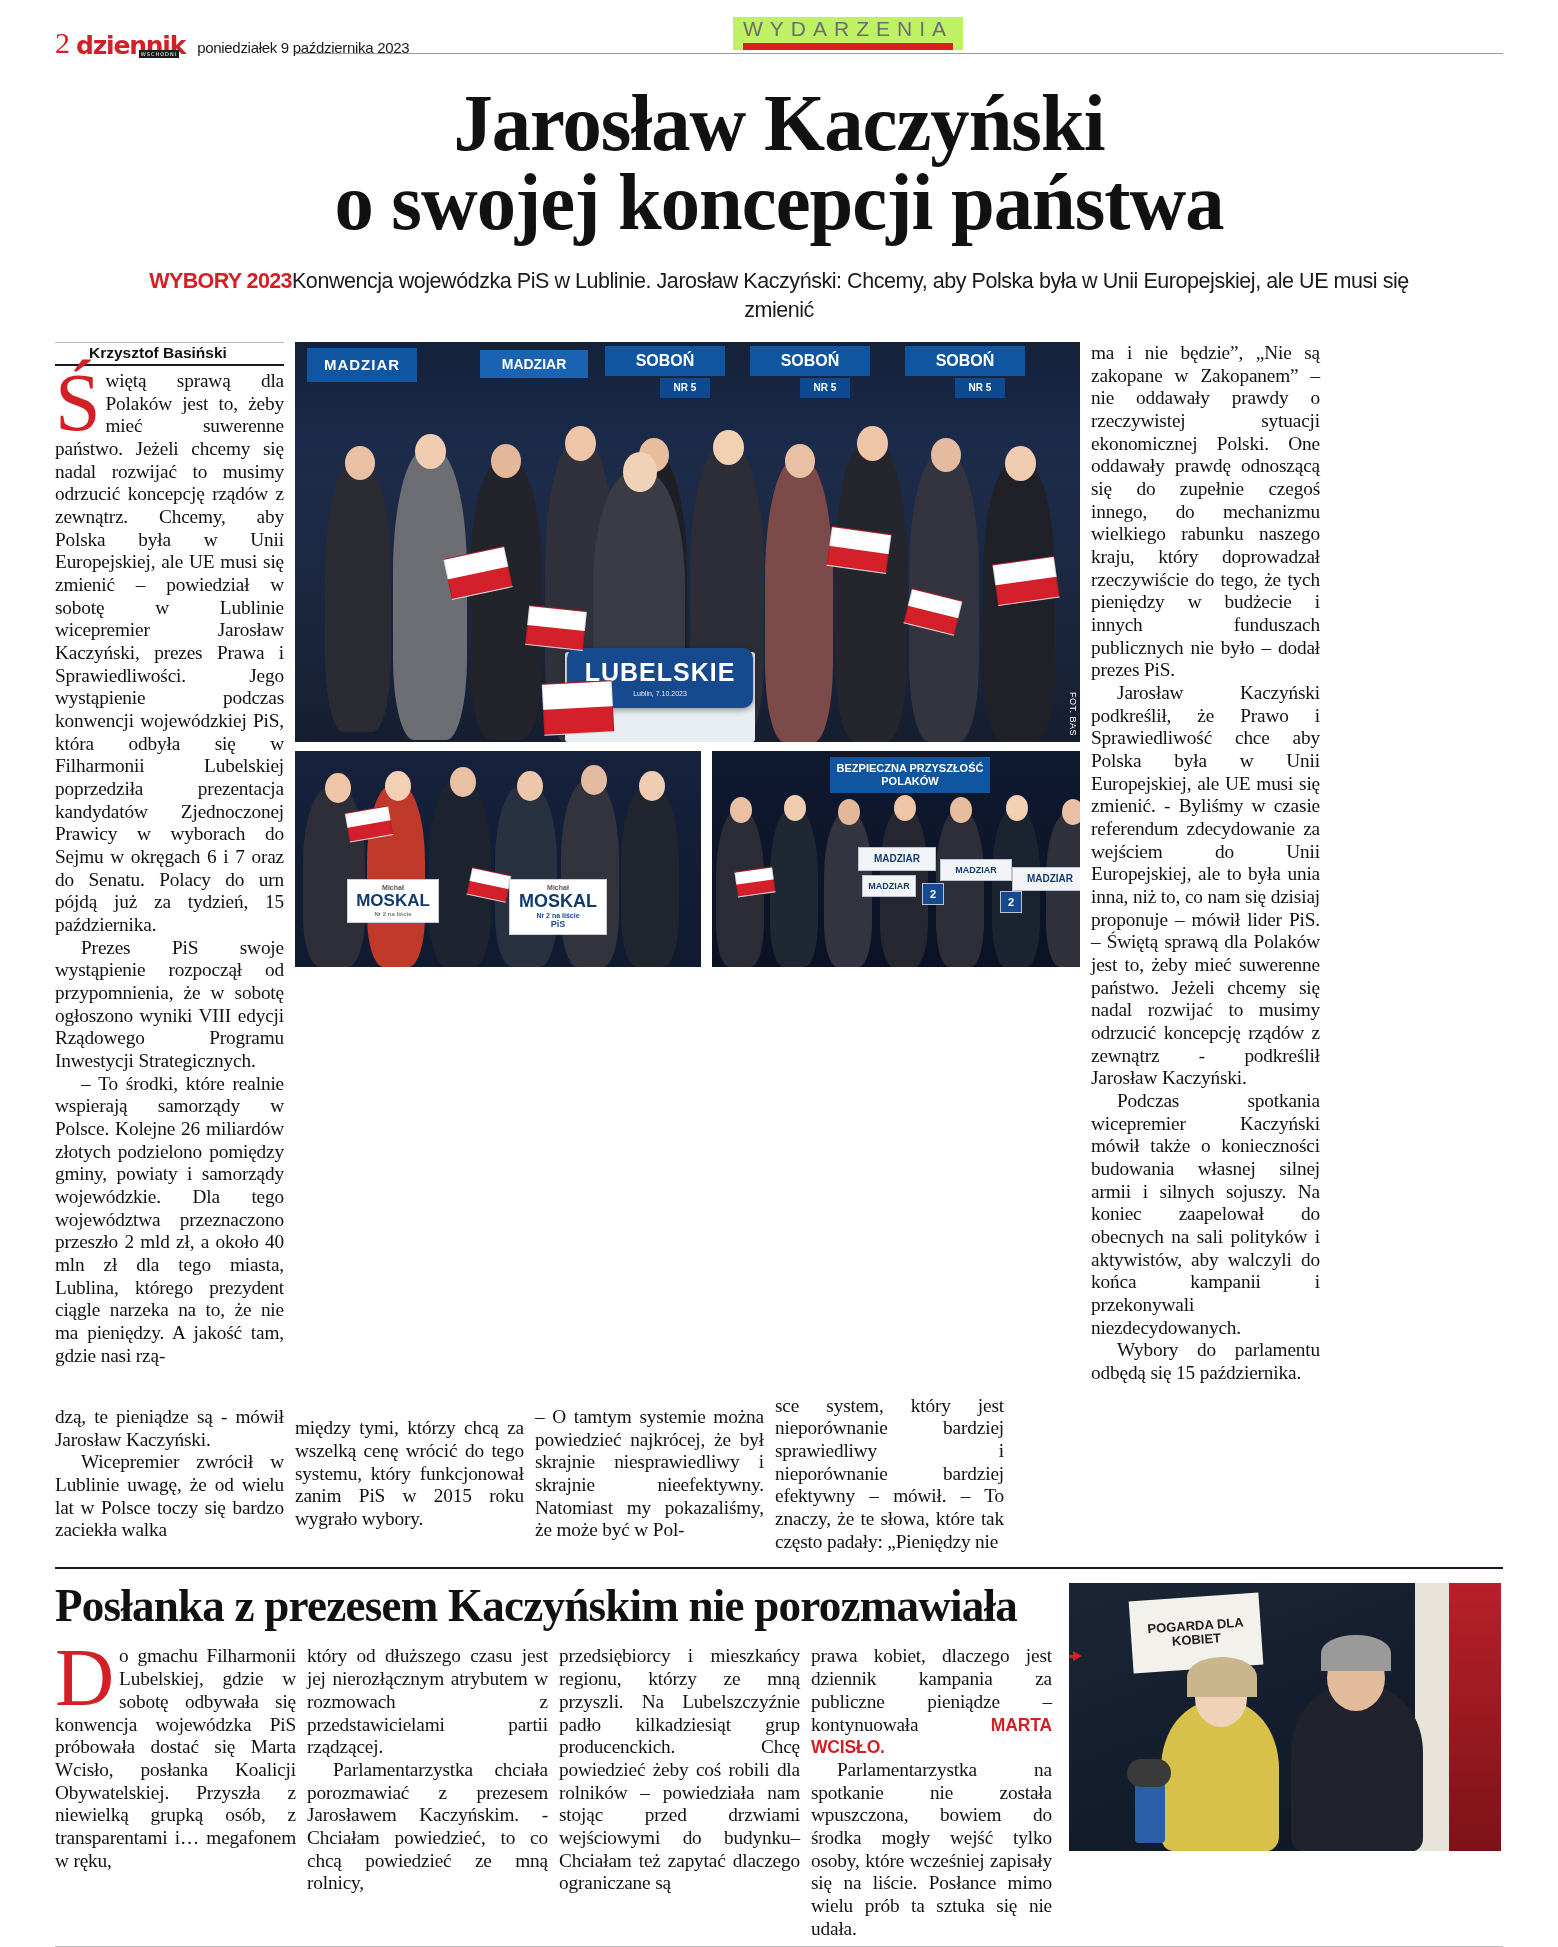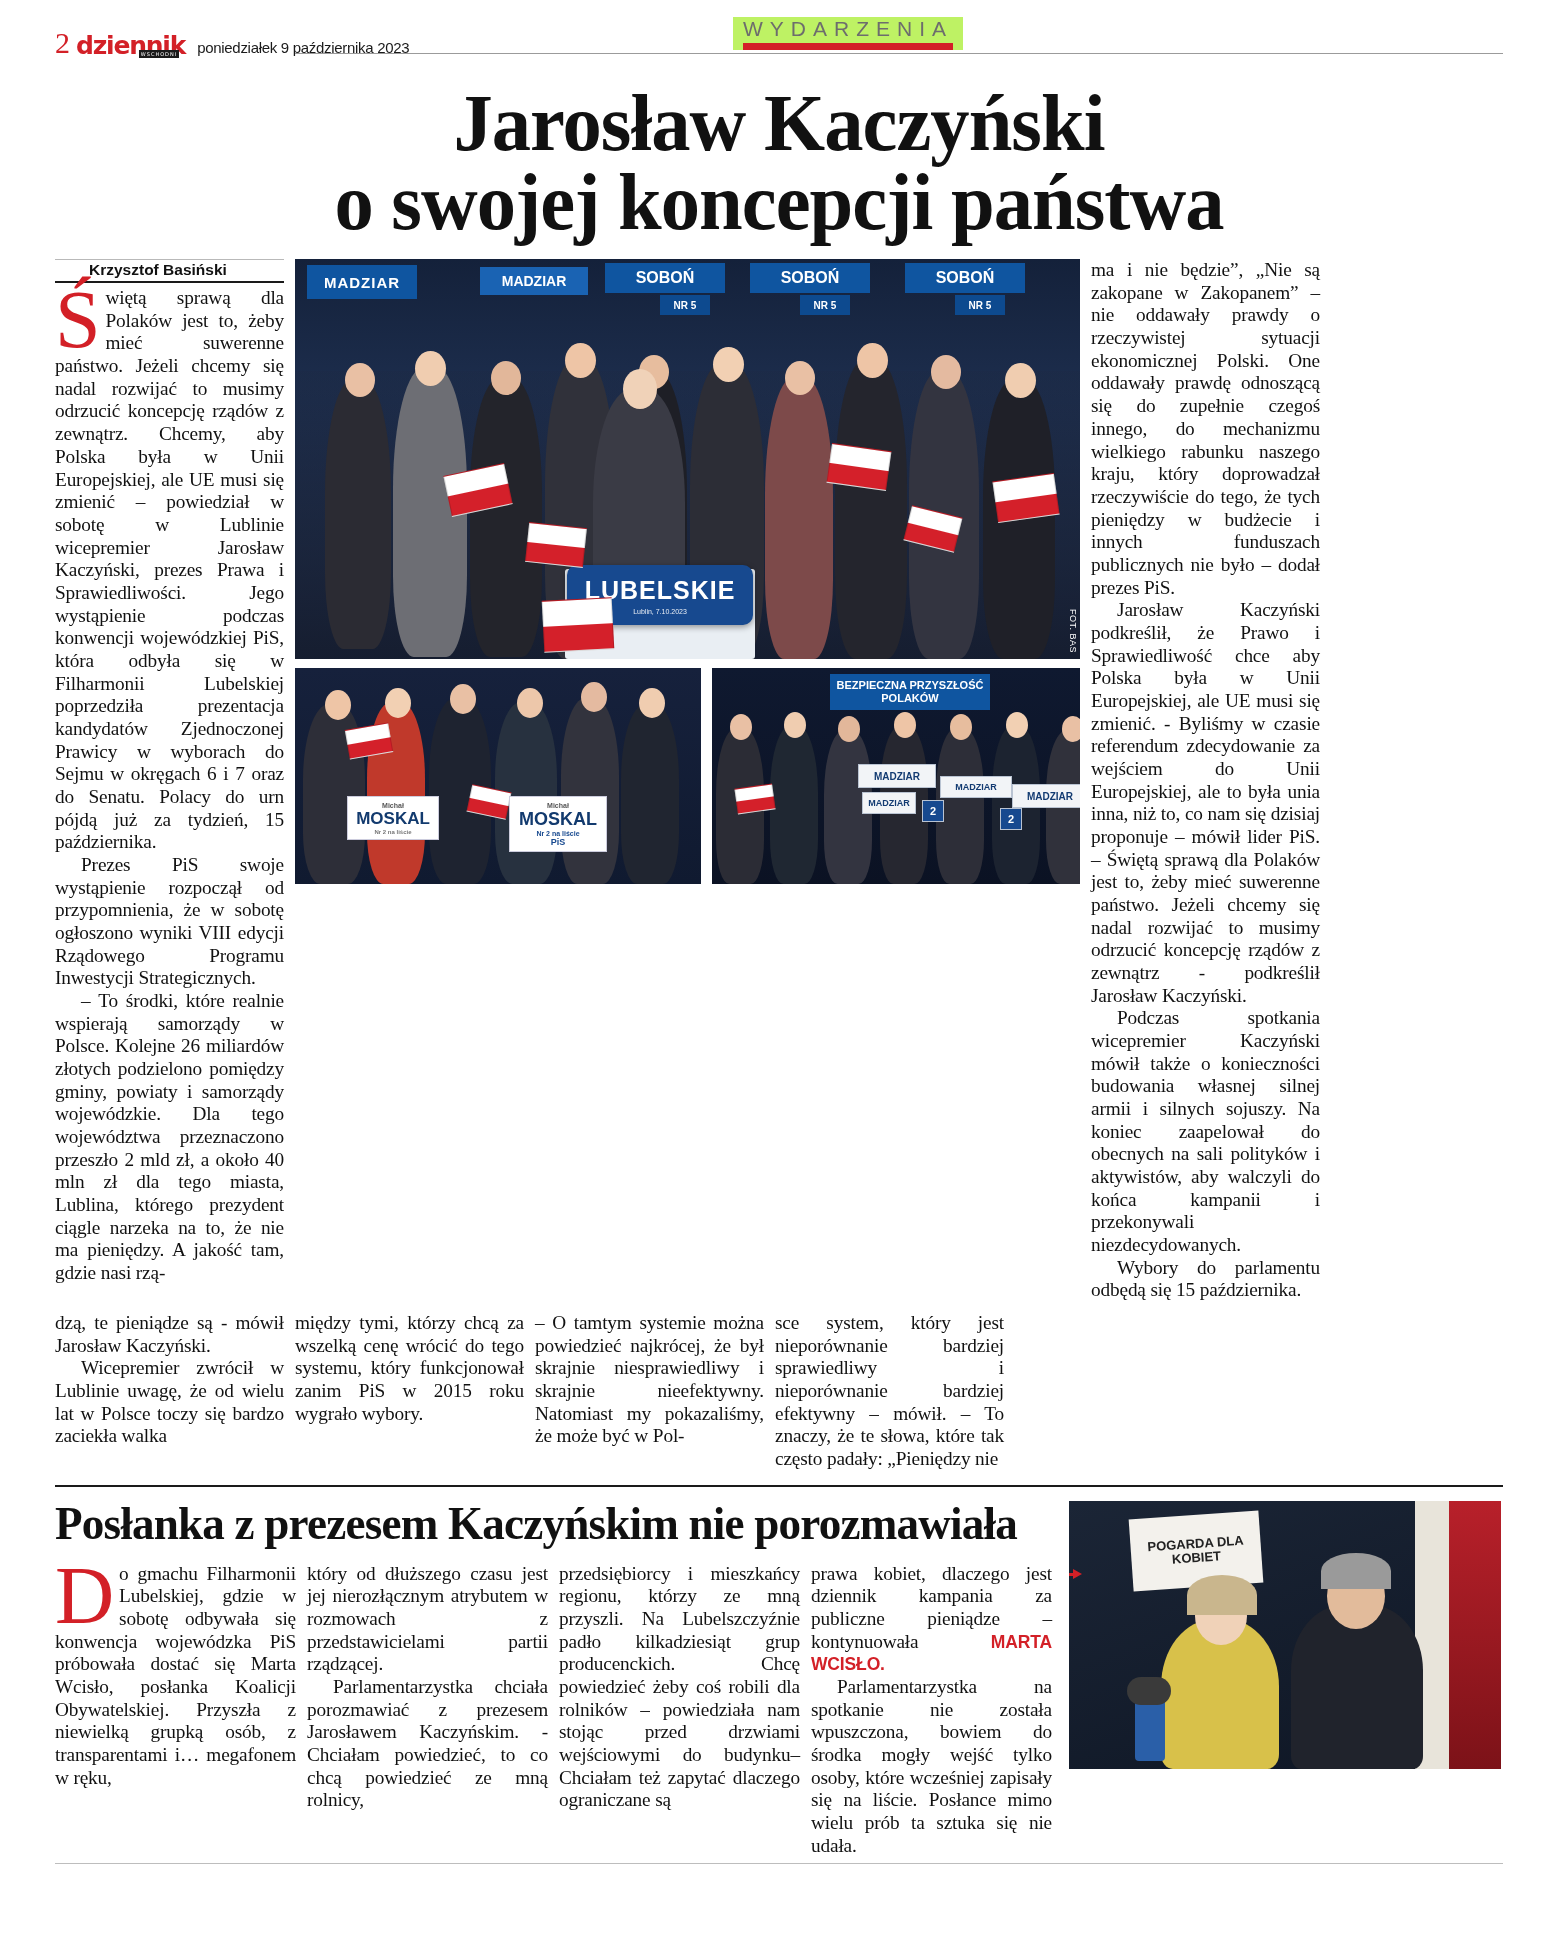--- a/index.html
+++ b/index.html
@@ -50,21 +50,21 @@
              color: #d32027; margin: 2px 5px -4px 0; font-weight: 400; }
 
   .photo-main { width: 785px; flex: 0 0 785px; position: relative; }
   .photo-main .pic { height: 400px; width: 100%; position: relative; overflow: hidden; }
   .credit { position: absolute; right: 2px; bottom: 6px; writing-mode: vertical-rl; font-family: "Liberation Sans", sans-serif; font-size: 9px; color: #fff; letter-spacing: 0.5px; }
 
   .photos2 { display: flex; gap: 11px; margin-top: 9px; }
   .p2a { width: 427px; height: 216px; position: relative; overflow: hidden; }
   .p2b { width: 387px; height: 216px; position: relative; overflow: hidden; }
 
-  .undercols { display: flex; gap: 11px; margin-top: 10px; }
+  .undercols { display: flex; gap: 11px; margin-top: 10px; align-items: center; }
   .undercols .col { width: 229px; }
 
   .hr-thick { border-top: 2.5px solid #1a1a1a; margin-top: 14px; }
   .hr-thin { border-top: 1px solid #bdbdbd; margin-top: 6px; }
 
   
   .art2 { display: flex; gap: 14px; margin-top: 14px; }
   .art2-left { width: 1000px; }
   .art2-head { font-family: "Liberation Serif", serif; font-weight: bold; font-size: 46px;
                letter-spacing: -0.8px; line-height: 1; color: #111; transform: scaleX(0.98); transform-origin: left; }
@@ -120,20 +120,23 @@
       <div class="txt">WYDARZENIA</div>
       <div class="ul"></div>
     </div>
   </div>
 
   <h1 class="headline">
     <span>Jarosław Kaczyński</span>
     <span class="l2">o swojej koncepcji państwa</span>
   </h1>
 
+  <div class="kicker">
+    <b>WYBORY 2023</b><span>Konwencja wojewódzka PiS w Lublinie. Jarosław Kaczyński: Chcemy, aby Polska była w Unii Europejskiej, ale UE musi się zmienić</span>
+  </div>
 
   <div class="main">
 
     <div class="col">
       <div class="byline">Krzysztof Basiński</div>
       <p class="dropwrap"><span class="dropcap">Ś</span><span>więtą sprawą dla Polaków jest to, żeby mieć suwerenne państwo. Jeżeli chcemy się nadal rozwijać to musimy odrzucić koncepcję rządów z zewnątrz. Chcemy, aby Polska była w Unii Europejskiej, ale UE musi się zmienić – powiedział w sobotę w Lublinie wicepremier Jarosław Kaczyński, prezes Prawa i Sprawiedliwości. Jego wystąpienie podczas konwencji wojewódzkiej PiS, która odbyła się w Filharmonii Lubelskiej poprzedziła prezentacja kandydatów Zjednoczonej Prawicy w wyborach do Sejmu w okręgach 6 i 7 oraz do Senatu. Polacy do urn pójdą już za tydzień, 15 października.</span></p>
       <p>Prezes PiS swoje wystąpienie rozpoczął od przypomnienia, że w sobotę ogłoszono wyniki VIII edycji Rządowego Programu Inwestycji Strategicznych.</p>
       <p>– To środki, które realnie wspierają samorządy w Polsce. Kolejne 26 miliardów złotych podzielono pomiędzy gminy, powiaty i samorządy wojewódzkie. Dla tego województwa przeznaczono przeszło 2 mld zł, a około 40 mln zł dla tego miasta, Lublina, którego prezydent ciągle narzeka na to, że nie ma pieniędzy. A jakość tam, gdzie nasi rzą-</p>
     </div>
 

